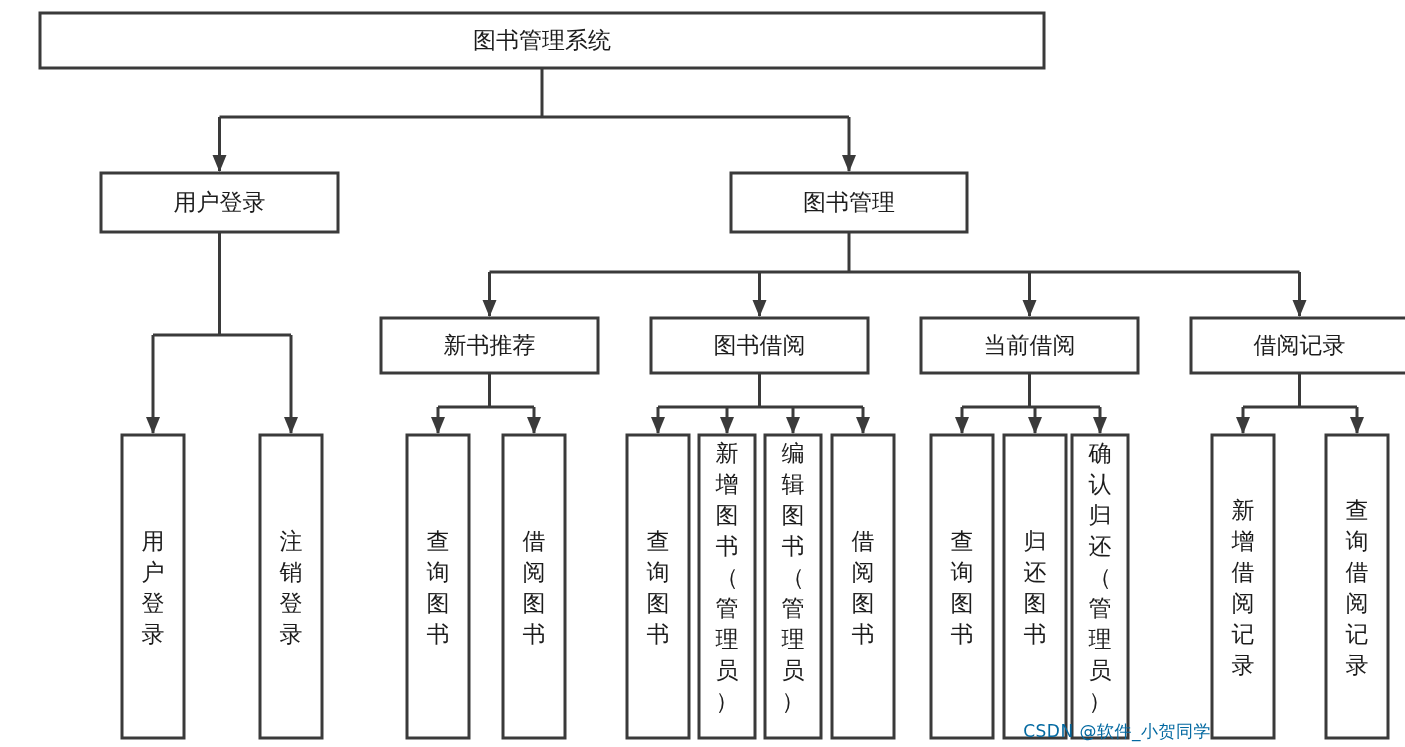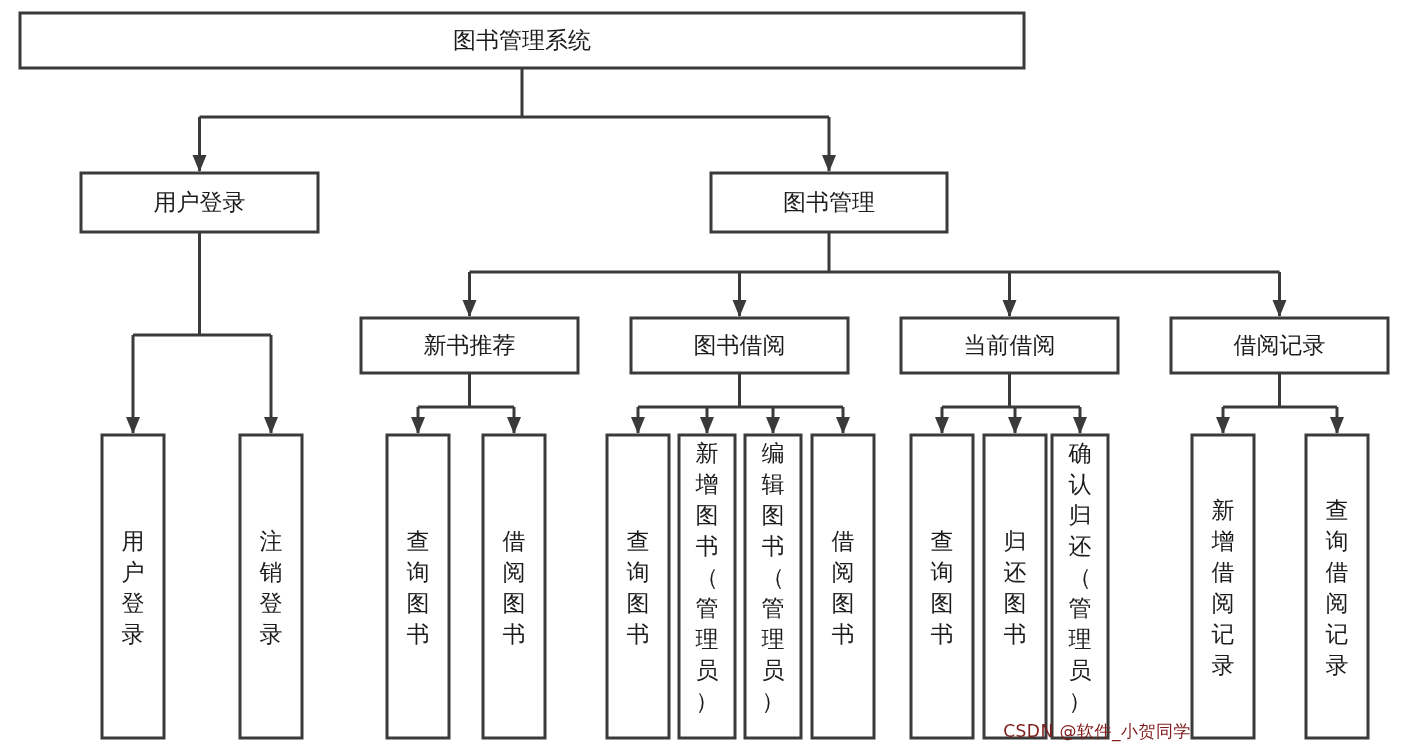--- a/index.html
+++ b/index.html
@@ -13,20 +13,21 @@
     font-family: "DejaVu Sans", "Liberation Sans", sans-serif;
     overflow: hidden;
     position: relative;
   }
   #diagram-root {
     position: absolute;
     left: 0;
     top: 0;
     width: 1203px;
     height: 747px;
+    padding-left: 20px;
   }
   svg.flow {
     display: block;
     width: 1405px;
     height: 747px;
   }
   .node-rect {
     fill: #ffffff;
     stroke: #3a3a3a;
     stroke-width: 3;
@@ -57,21 +58,21 @@
     font-size: 23px;
     fill: #1c1c1c;
     text-anchor: middle;
   }
   .watermark {
     position: absolute;
     right: 12px;
     bottom: 4px;
     font-family: "DejaVu Sans", "Liberation Sans", sans-serif;
     font-size: 17px;
-    color: #7f1d1d;
+    color: #0369a1;
     letter-spacing: 0.5px;
     white-space: nowrap;
     user-select: none;
   }
 </style>
 </head>
 <body>
 
 <div id="diagram-root">
   <svg class="flow" viewBox="0 0 1405 747" xmlns="http://www.w3.org/2000/svg">

